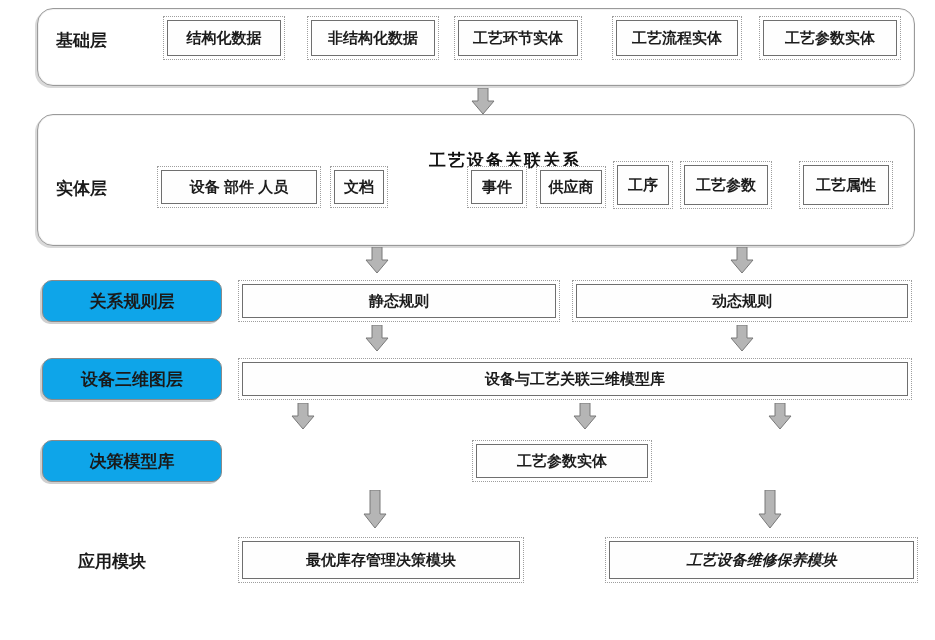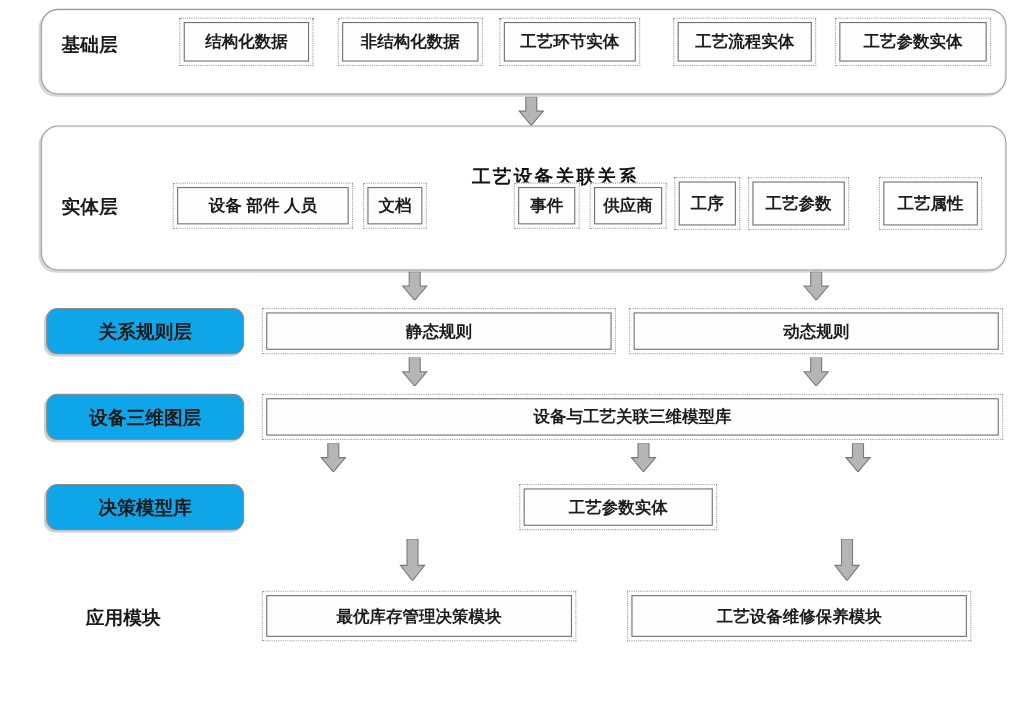--- a/index.html
+++ b/index.html
@@ -162,17 +162,17 @@
     <path d="M7 0 H17 V24 H23 L12 38 L1 24 H7 Z" fill="#b5b5b5" stroke="#787878" stroke-width="1"></path>
   </svg>
   <svg class="arrow" style="left:758px;top:490px;" width="24" height="38" viewBox="0 0 24 38">
     <path d="M7 0 H17 V24 H23 L12 38 L1 24 H7 Z" fill="#b5b5b5" stroke="#787878" stroke-width="1"></path>
   </svg>
 
   <div class="plainlabel" style="left:78px;top:550px;width:110px;">应用模块</div>
   <div class="dbox" style="left:238px;top:537px;width:286px;height:46px;">
     <div class="dbox-inner">最优库存管理决策模块</div>
   </div>
-  <div class="dbox" style="left:570px;top:537px;width:313px;height:46px;">
+  <div class="dbox" style="left:605px;top:537px;width:313px;height:46px;font-style:italic;">
     <div class="dbox-inner">工艺设备维修保养模块</div>
   </div>
 
 </div>
 
 </body></html>

